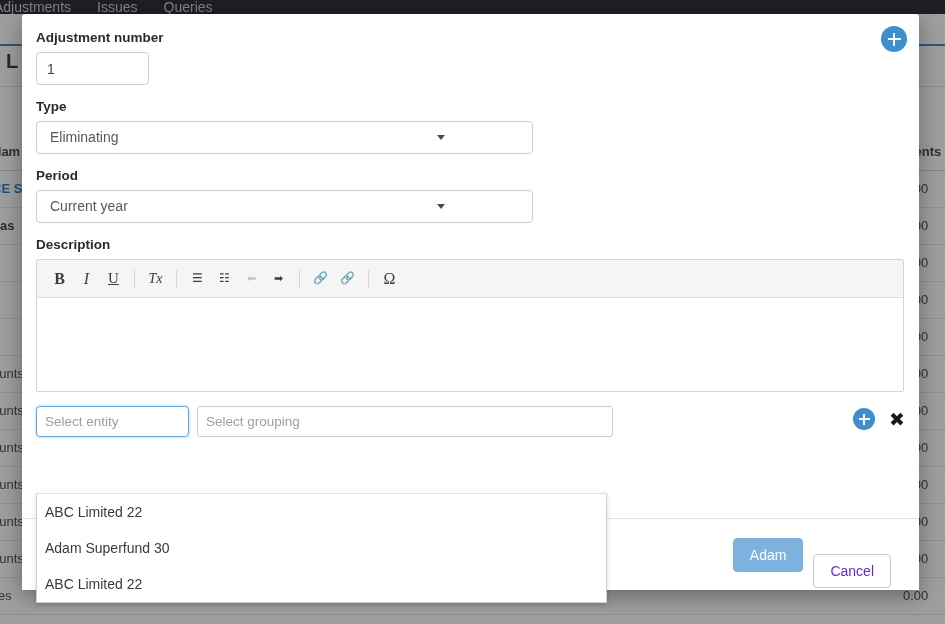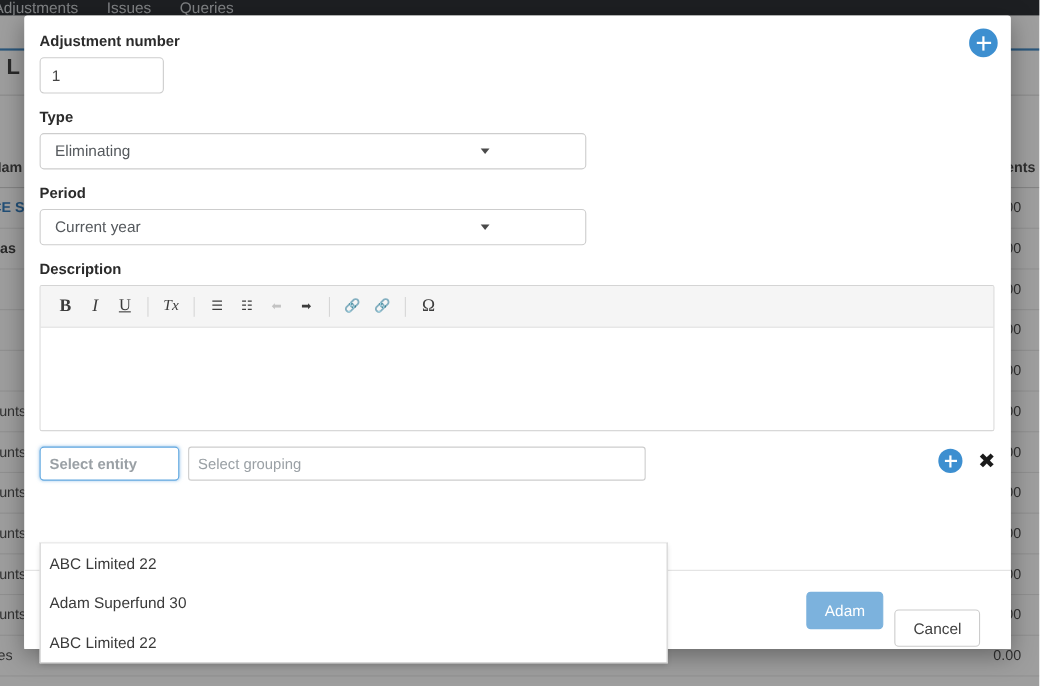--- a/index.html
+++ b/index.html
@@ -278,32 +278,31 @@
   
   .details-row {
     position: relative;
     display: flex;
     align-items: center;
     gap: 8px;
     margin-top: 0;
   }
   .entity-input {
     box-sizing: border-box;
-    width: 127px;
+    width: 153px;
     height: 31px;
     border: 1px solid #62a8e0;
     border-radius: 4px;
     box-shadow: 0 0 3px rgba(90,160,220,0.55);
     background: #fff;
     font-size: 13.5px;
     color: #8d9196;
     padding: 0 8px;
     outline: none;
     font-family: "Liberation Sans", sans-serif;
-    font-weight: bold;
   }
   .entity-input::placeholder { color: #9aa0a5; opacity: 1; }
   .grouping-input {
     box-sizing: border-box;
     width: 416px;
     height: 31px;
     border: 1px solid #cdcdcd;
     border-radius: 3px;
     background: #fff;
     font-size: 13.5px;
@@ -396,21 +395,21 @@
     padding: 0 16px;
   }
   .btn-save {
     background: #7cb2dd;
     border: 1px solid #7cb2dd;
     color: #ffffff;
   }
   .btn-cancel {
     background: #ffffff;
     border: 1px solid #cccccc;
-    color: #404040;
+    color: #6d28d9;
     margin-top: 32px;
   }
 </style>
 </head>
 <body>
 
 <div id="root">
 
   <div class="app-bg">
 

